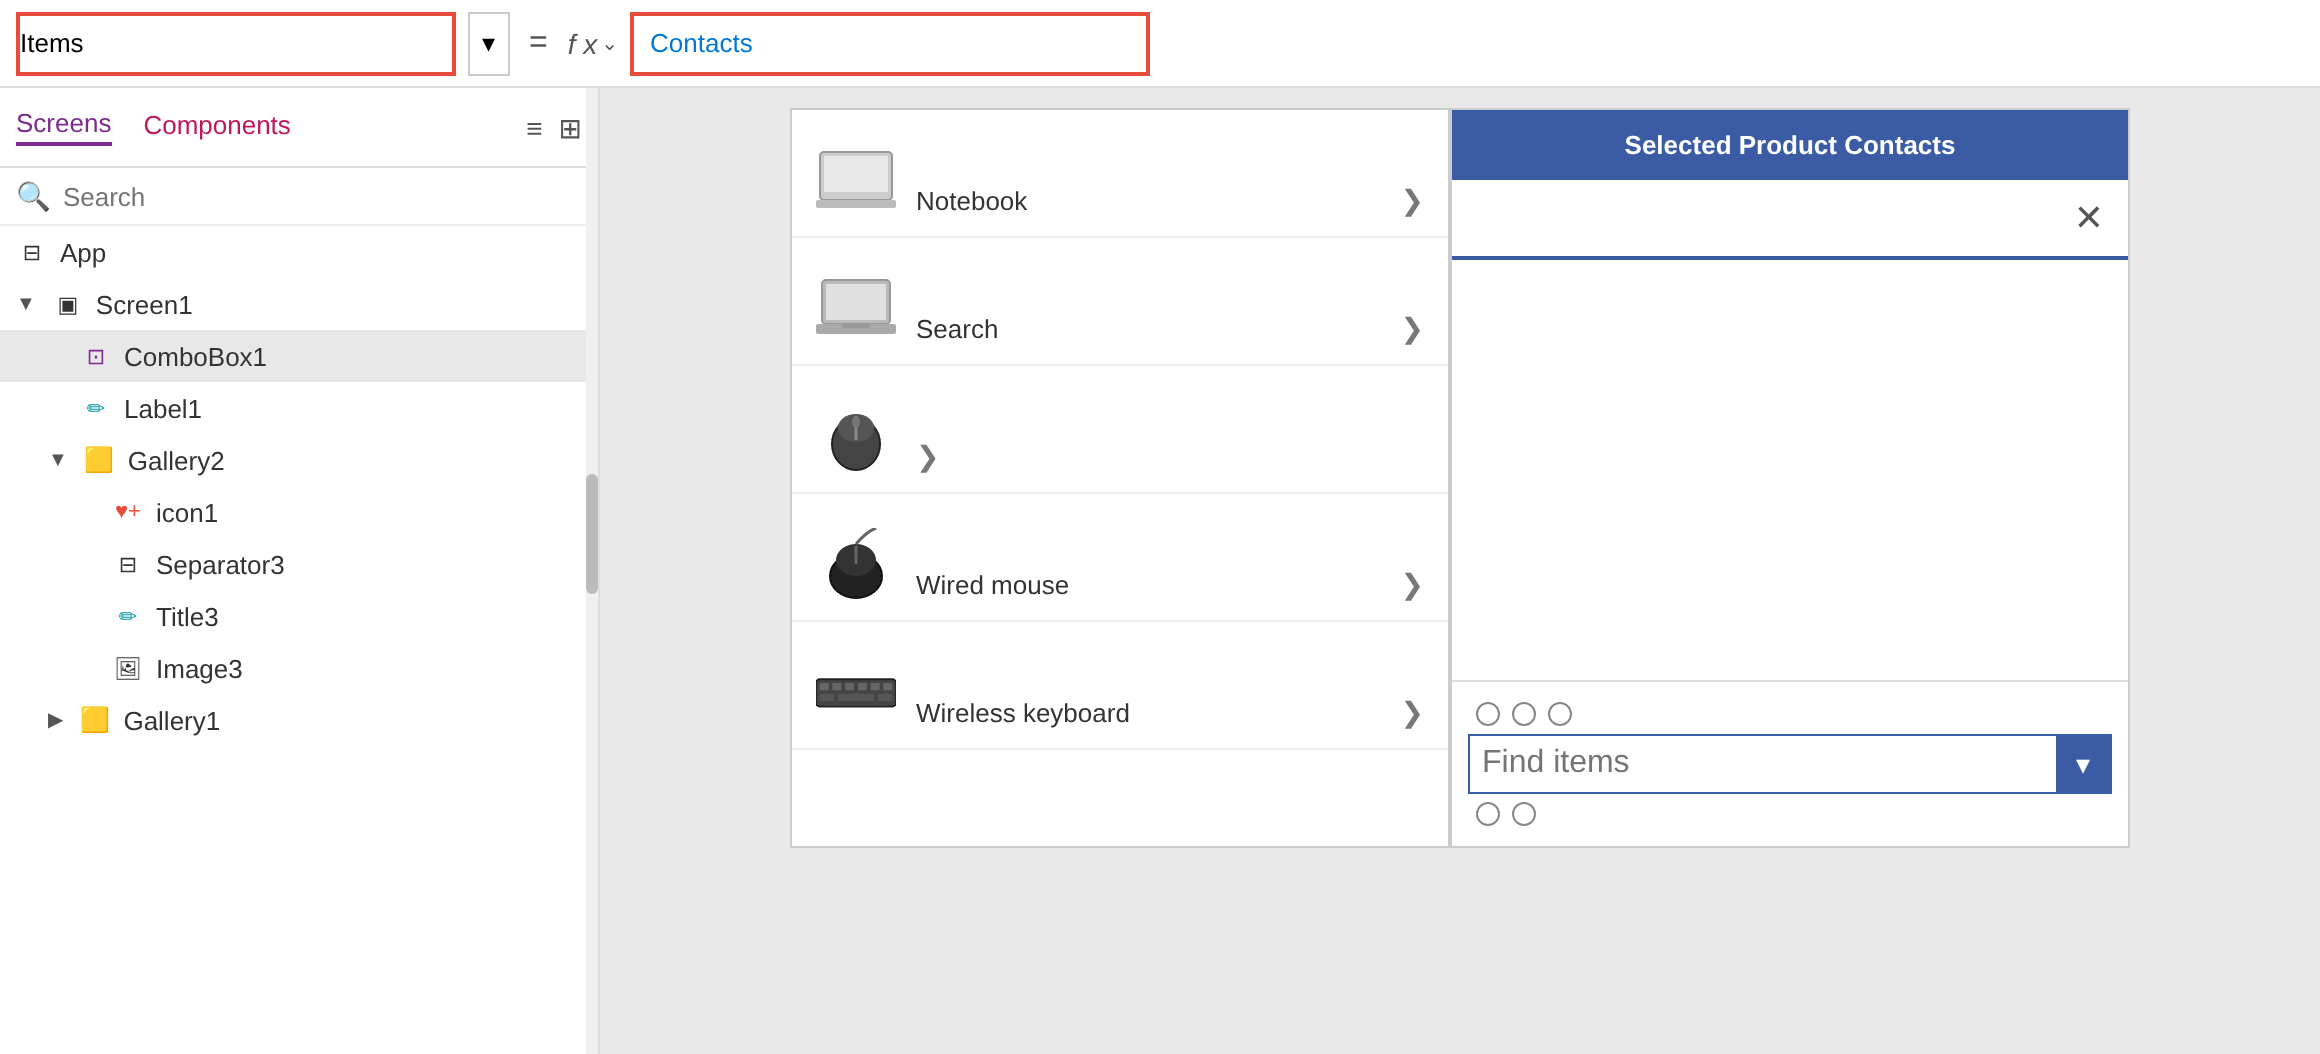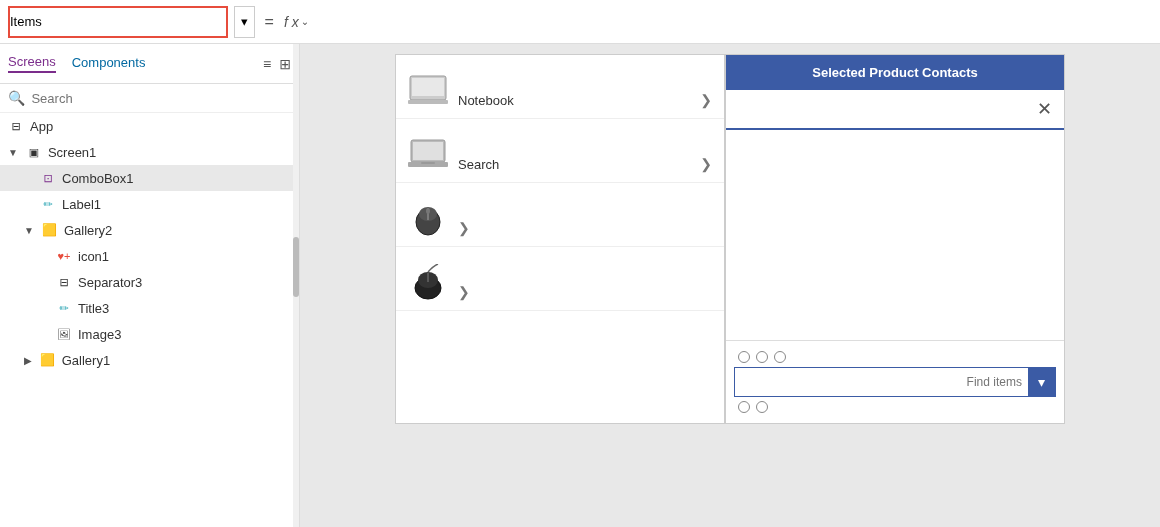--- a/index.html
+++ b/index.html
@@ -80,21 +80,21 @@
       align-items: center;
       border-bottom: 1px solid #ddd;
       padding: 0 8px;
       height: 40px;
       gap: 16px;
     }
     .tab-item {
       font-size: 13px;
       cursor: pointer;
       padding-bottom: 2px;
-      color: #0369a1;
+      color: #be185d;
     }
     .tab-item.active {
       color: #7b2d8b;
       border-bottom: 2px solid #7b2d8b;
     }
     .tab-icons {
       margin-left: auto;
       display: flex;
       gap: 8px;
     }
@@ -245,20 +245,21 @@
 <div class="top-bar">
   <input class="top-bar-input" type="text" value="Items" style="">
   <button class="top-bar-dropdown">▾</button>
   <span class="equals-sign">=</span>
   <div class="fx-box">
     <span class="fx-label">
       <span>f x</span>
       <span style="font-size:10px;font-style:normal;">⌄</span>
     </span>
   </div>
+  <input class="fx-input" type="text" value="Contacts" style="">
 </div>
 
 <div class="main-layout">
 
   <div class="sidebar sidebar-relative">
     <div class="sidebar-tabs">
       <span class="tab-item active">Screens</span>
       <span class="tab-item">Components</span>
       <div class="tab-icons">
         <span class="tab-icon-btn">≡</span>
@@ -374,42 +375,61 @@
 
         <div class="product-item">
           <div class="product-img">
             <svg width="40" height="36" viewBox="0 0 40 36">
               <ellipse cx="20" cy="24" rx="13" ry="11" fill="#222" stroke="#111" stroke-width="1"></ellipse>
               <ellipse cx="20" cy="16" rx="10" ry="8" fill="#333"></ellipse>
               <line x1="20" y1="9" x2="20" y2="18" stroke="#666" stroke-width="1.5"></line>
               <path d="M20 8 Q25 2 30 0" stroke="#666" stroke-width="1.5" fill="none"></path>
             </svg>
           </div>
+          <span class="product-name">Wired mouse</span>
           <span class="product-arrow chevron"></span>
         </div>
 
+        <div class="product-item">
+          <div class="product-img">
+            <svg width="44" height="20" viewBox="0 0 44 20">
+              <rect x="0" y="3" width="44" height="15" rx="2" fill="#444" stroke="#222" stroke-width="1"></rect>
+              <rect x="2" y="5" width="5" height="4" rx="0.5" fill="#666"></rect>
+              <rect x="9" y="5" width="5" height="4" rx="0.5" fill="#666"></rect>
+              <rect x="16" y="5" width="5" height="4" rx="0.5" fill="#666"></rect>
+              <rect x="23" y="5" width="5" height="4" rx="0.5" fill="#666"></rect>
+              <rect x="30" y="5" width="5" height="4" rx="0.5" fill="#666"></rect>
+              <rect x="37" y="5" width="5" height="4" rx="0.5" fill="#666"></rect>
+              <rect x="2" y="11" width="8" height="4" rx="0.5" fill="#555"></rect>
+              <rect x="12" y="11" width="20" height="4" rx="0.5" fill="#555"></rect>
+              <rect x="34" y="11" width="8" height="4" rx="0.5" fill="#555"></rect>
+            </svg>
+          </div>
+          <span class="product-name">Wireless keyboard</span>
+          <span class="product-arrow chevron"></span>
+        </div>
 
 
       </div>
 
       <div style="width:340px; background:#fff; border:1px solid #ccc; height:370px; display:flex; flex-direction:column;">
         <div class="panel-header">Selected Product Contacts</div>
         <div class="panel-close">
           <span style="cursor:pointer; font-size:18px; color:#555;">✕</span>
         </div>
         <div class="panel-content"></div>
         <div class="panel-search-area">
 
           <div style="display:flex; gap:6px; padding:2px 4px 4px 4px;">
             <div style="width:12px;height:12px;border:1px solid #888;border-radius:50%;background:#fff;"></div>
             <div style="width:12px;height:12px;border:1px solid #888;border-radius:50%;background:#fff;"></div>
             <div style="width:12px;height:12px;border:1px solid #888;border-radius:50%;background:#fff;"></div>
           </div>
           <div style="display:flex; align-items:center; border:1.5px solid #3b5ba5;">
-            <input style="flex: 1 1 0%; border: none; outline: none; font-size: 12px; color: rgb(153, 153, 153); padding: 4px 6px; text-align: right;" type="text" placeholder="Find items">
+            <input style="flex: 1 1 0%; border: none; outline: none; font-size: 16px; color: rgb(153, 153, 153); padding: 4px 6px;" type="text" placeholder="Find items">
             <button style="background:#3b5ba5; color:#fff; border:none; padding:4px 10px; cursor:pointer; font-size:14px; height:28px;">▾</button>
           </div>
 
           <div style="display:flex; gap:6px; padding:4px 4px 2px 4px;">
             <div style="width:12px;height:12px;border:1px solid #888;border-radius:50%;background:#fff;"></div>
             <div style="width:12px;height:12px;border:1px solid #888;border-radius:50%;background:#fff;"></div>
           </div>
         </div>
       </div>
 

